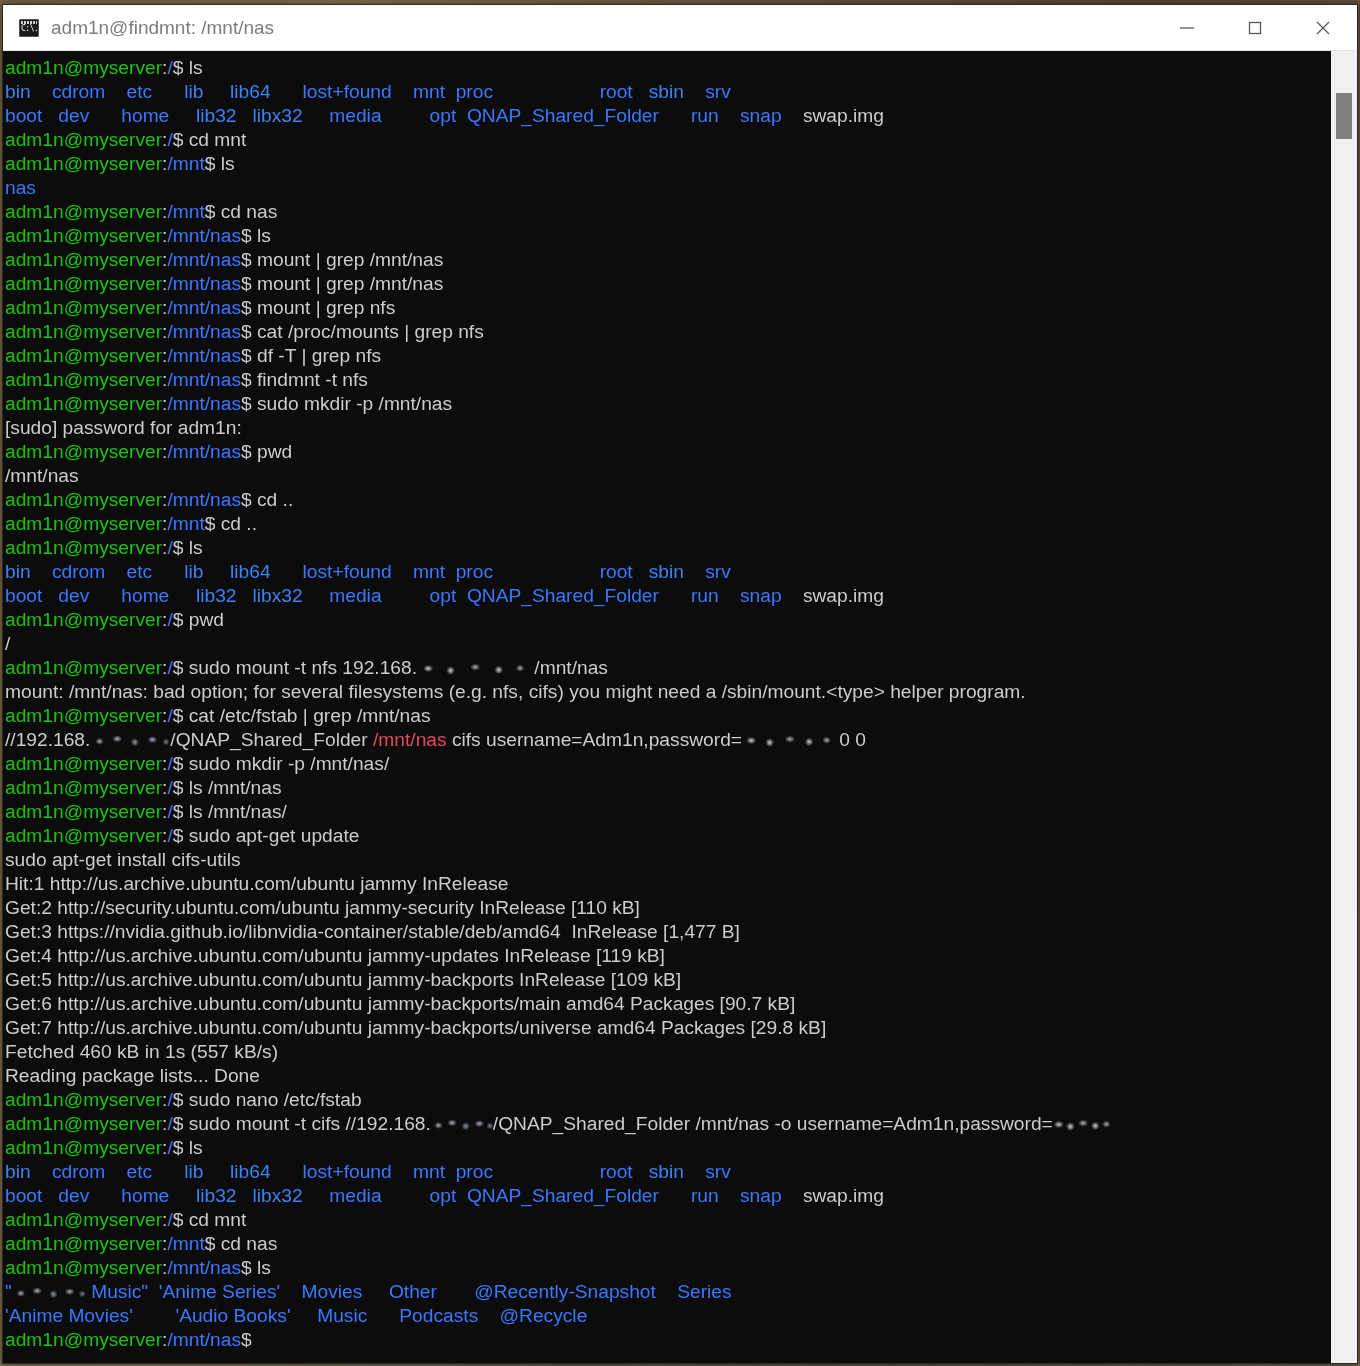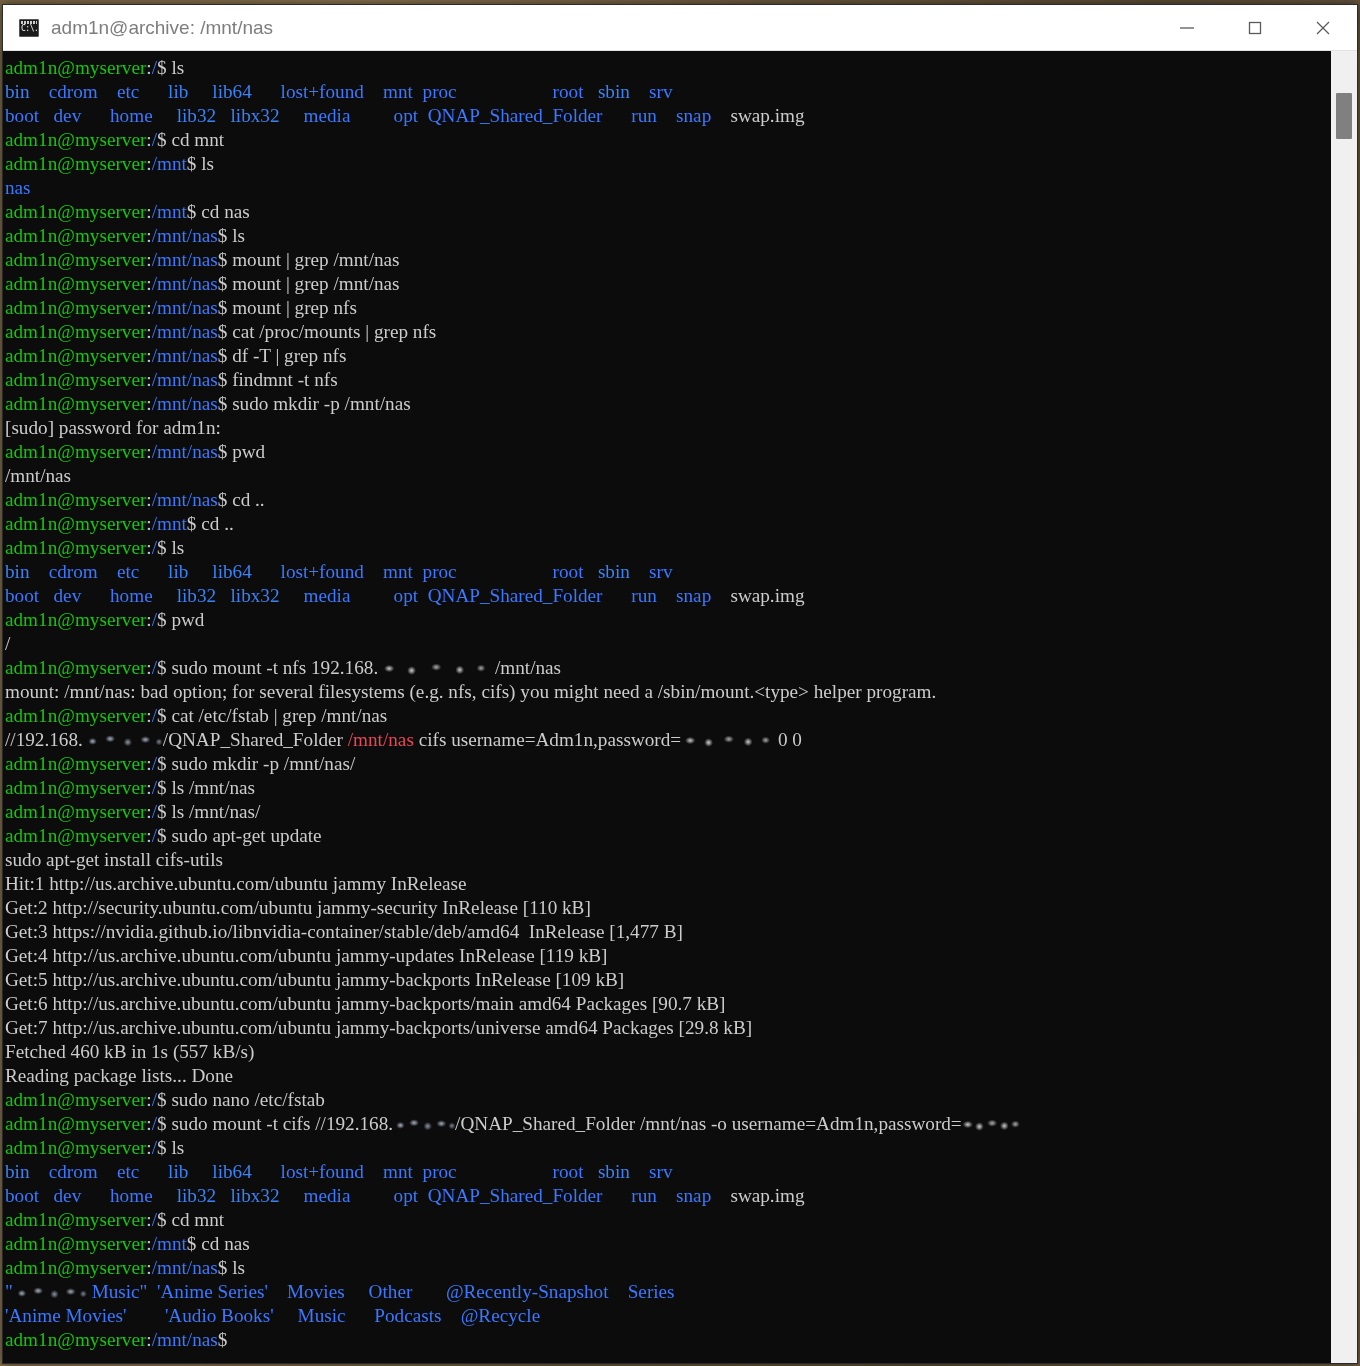--- a/index.html
+++ b/index.html
@@ -81,21 +81,21 @@
   #term-wrap {
     position: absolute;
     left: 0; top: 46px; right: 0; bottom: 0;
     background: #0c0c0c;
     display: flex;
   }
   #term {
     flex: 1 1 auto;
     padding: 5px 0 0 2px;
     overflow: hidden;
-    font-family: Liberation Serif, serif;
+    font-family: Liberation Sans, sans-serif;
     font-size: 19.2px;
     line-height: 24px;
     color: #cccccc;
     white-space: pre;
     letter-spacing: 0px;
   }
   .line { height: 24px; white-space: pre; }
 
   
   .g  { color: #16c60c; }              
@@ -150,21 +150,21 @@
 </style>
 </head>
 <body>
 
 <div id="desktop"></div>
 
 <div id="window">
 
   <div id="titlebar">
     <div id="title-icon"></div>
-    <div id="title-text">adm1n@archive: /mnt/nas</div>
+    <div id="title-text">adm1n@findmnt: /mnt/nas</div>
     <div id="window-controls">
       <div class="wc">
         <svg width="22" height="22" viewBox="0 0 22 22">
             <line x1="4" y1="11" x2="18" y2="11" stroke="#5a5a5a" stroke-width="1.3"></line>
           </svg>
       </div>
       <div class="wc">
         <svg width="22" height="22" viewBox="0 0 22 22">
             <rect x="5.5" y="5.5" width="11" height="11" fill="none" stroke="#5a5a5a" stroke-width="1.3"></rect>
           </svg>

